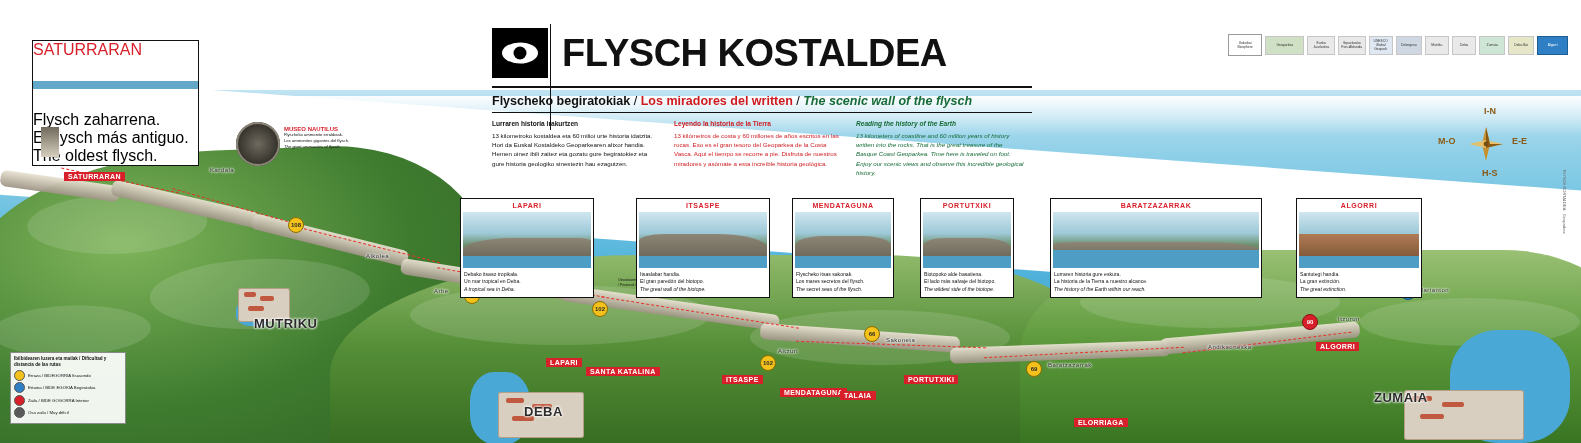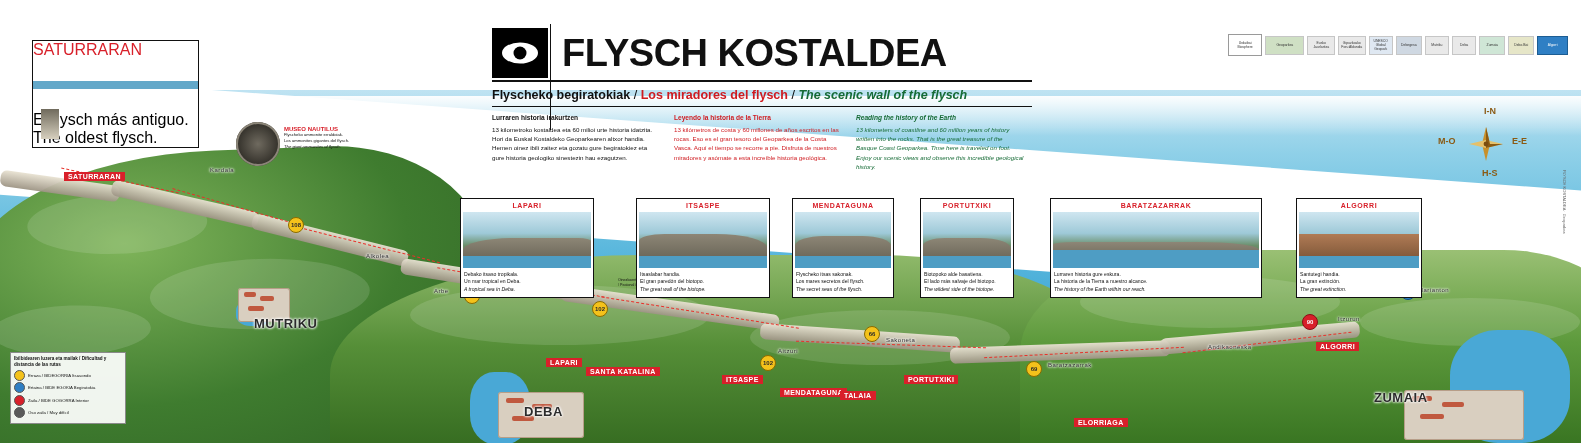--- a/index.html
+++ b/index.html
@@ -46,21 +46,21 @@
   .marker{position:absolute;width:14px;height:14px;border-radius:50%;
           background:#f4c21b;border:1.5px solid #8a6b00;color:#2b2b2b;
           font-size:6px;font-weight:bold;display:flex;align-items:center;justify-content:center;}
   .marker.blue{background:#2f7fc4;border-color:#0f4f86;color:#fff;}
   .marker.red{background:#d8202a;border-color:#8c0f16;color:#fff;}
   
   .trail{position:absolute;height:0;border-top:1.6px dashed #e8312a;}
   
   #header{position:absolute;left:492px;top:28px;width:540px;}
   .eye-box{width:56px;height:50px;background:#000;display:flex;align-items:center;justify-content:center;}
-  .title-row{display:flex;align-items:center;border-bottom:2px solid #111;padding-bottom:2px;}
+  .title-row{display:flex;align-items:center;border-bottom:2px solid #111;padding-bottom:8px;}
   .title-txt{font-size:38px;font-weight:bold;letter-spacing:-.5px;margin-left:14px;color:#111;}
   .subtitle{margin-top:6px;font-size:12.5px;border-bottom:1px solid #111;padding-bottom:4px;}
   .sub-eu{color:#111;font-weight:bold;}
   .sub-es{color:#cf1b20;font-weight:bold;}
   .sub-en{color:#166b36;font-style:italic;font-weight:bold;}
   .cols{display:flex;margin-top:6px;gap:14px;}
   .col{width:168px;font-size:6.2px;line-height:1.5;}
   .col h4{margin:0 0 2px 0;font-size:6.6px;}
   .c-eu h4,.c-eu p{color:#111;}
   .c-es h4,.c-es p{color:#cf1b20;}
@@ -232,20 +232,21 @@
   <div class="cap">
     <span>SATURRARAN</span>
   </div>
   <div class="photo" style="height:52px;">
     <div style="position:absolute;left:8px;bottom:8px;width:18px;height:30px;
                 background:linear-gradient(180deg,#6f6a5c,#d6cfbe);"></div>
     <div class="rock" style="height:22px;"></div>
     <div class="water" style="height:8px;background:#63a8c9;"></div>
   </div>
   <div class="txt">
+    <div class="l1">Flysch zaharrena.</div>
     <div class="l2">El flysch más antiguo.</div>
     <div class="l3">The oldest flysch.</div>
   </div>
 </div>
 
 <div id="card-nautilus">
   <div style="display:flex;gap:4px;align-items:flex-start;">
     <div class="amm"></div>
     <div style="padding-top:4px;">
       <div style="font-size:6px;font-weight:bold;color:#d8202a;">MUSEO NAUTILUS</div>
@@ -263,21 +264,21 @@
   <div class="title-row">
     <div class="eye-box">
       <svg width="40" height="26" viewBox="0 0 40 26" aria-hidden="true">
         <ellipse cx="20" cy="13" rx="18" ry="10.5" fill="#fff"></ellipse>
         <ellipse cx="20" cy="13" rx="6.5" ry="6.5" fill="#000"></ellipse>
       </svg>
     </div>
     <div class="title-txt">FLYSCH KOSTALDEA</div>
   </div>
   <div class="subtitle">
-    <span class="sub-eu">Flyscheko begiratokiak</span><span> / </span><span class="sub-es">Los miradores del flysch</span><span> / </span><span class="sub-en">The scenic wall of the flysch</span>
+    <span class="sub-eu">Flyscheko begiratokiak</span><span> / </span><span class="sub-es">Los miradores del written</span><span> / </span><span class="sub-en">The scenic wall of the flysch</span>
   </div>
   <div class="cols">
     <div class="col c-eu">
       <h4>Lurraren historia irakurtzen</h4>
       <p>13 kilometroko kostaldea eta 60 milioi urte historia idatzita. Hori da Euskal Kostaldeko Geoparkearen altxor handia. Hemen oinez ibili zaitez eta gozatu gure begiratokiez eta gure historia geologiko sinestezin hau ezagutzen.</p>
     </div>
     <div class="col c-es">
       <h4>Leyendo la historia de la Tierra</h4>
       <p>13 kilómetros de costa y 60 millones de años escritos en las rocas. Eso es el gran tesoro del Geoparkea de la Costa Vasca. Aquí el tiempo se recorre a pie. Disfruta de nuestros miradores y asómate a esta increíble historia geológica.</p>
     </div>

